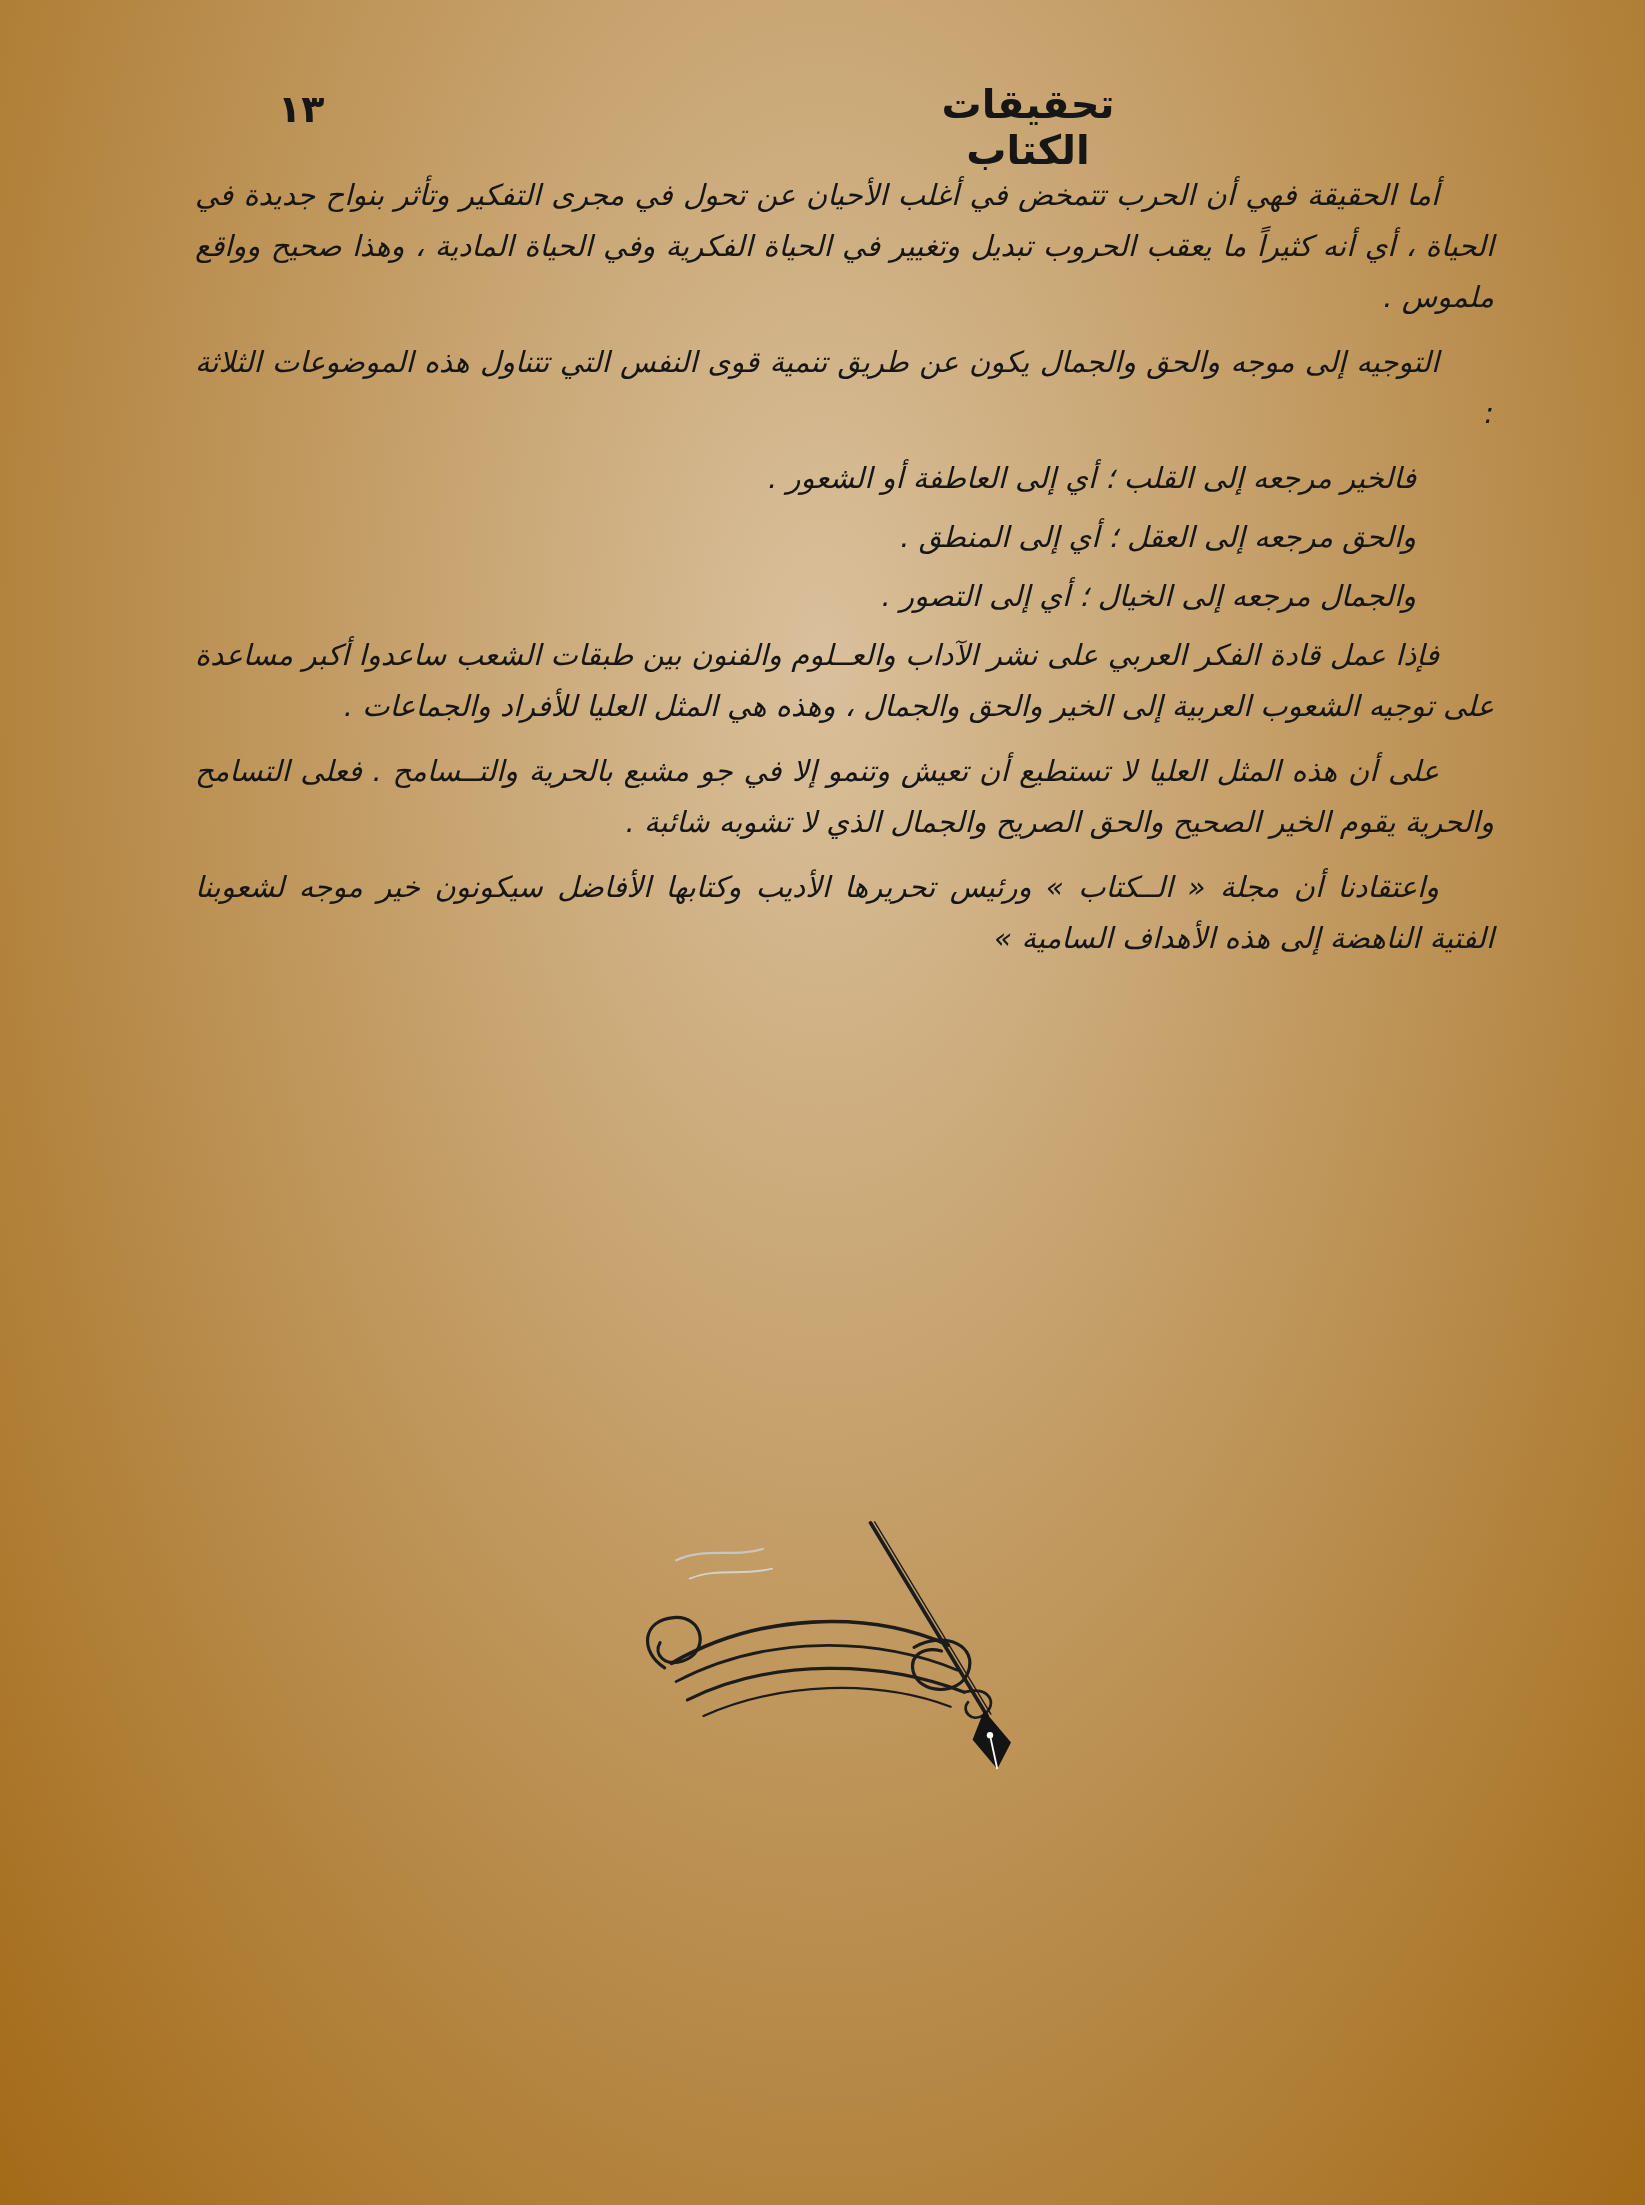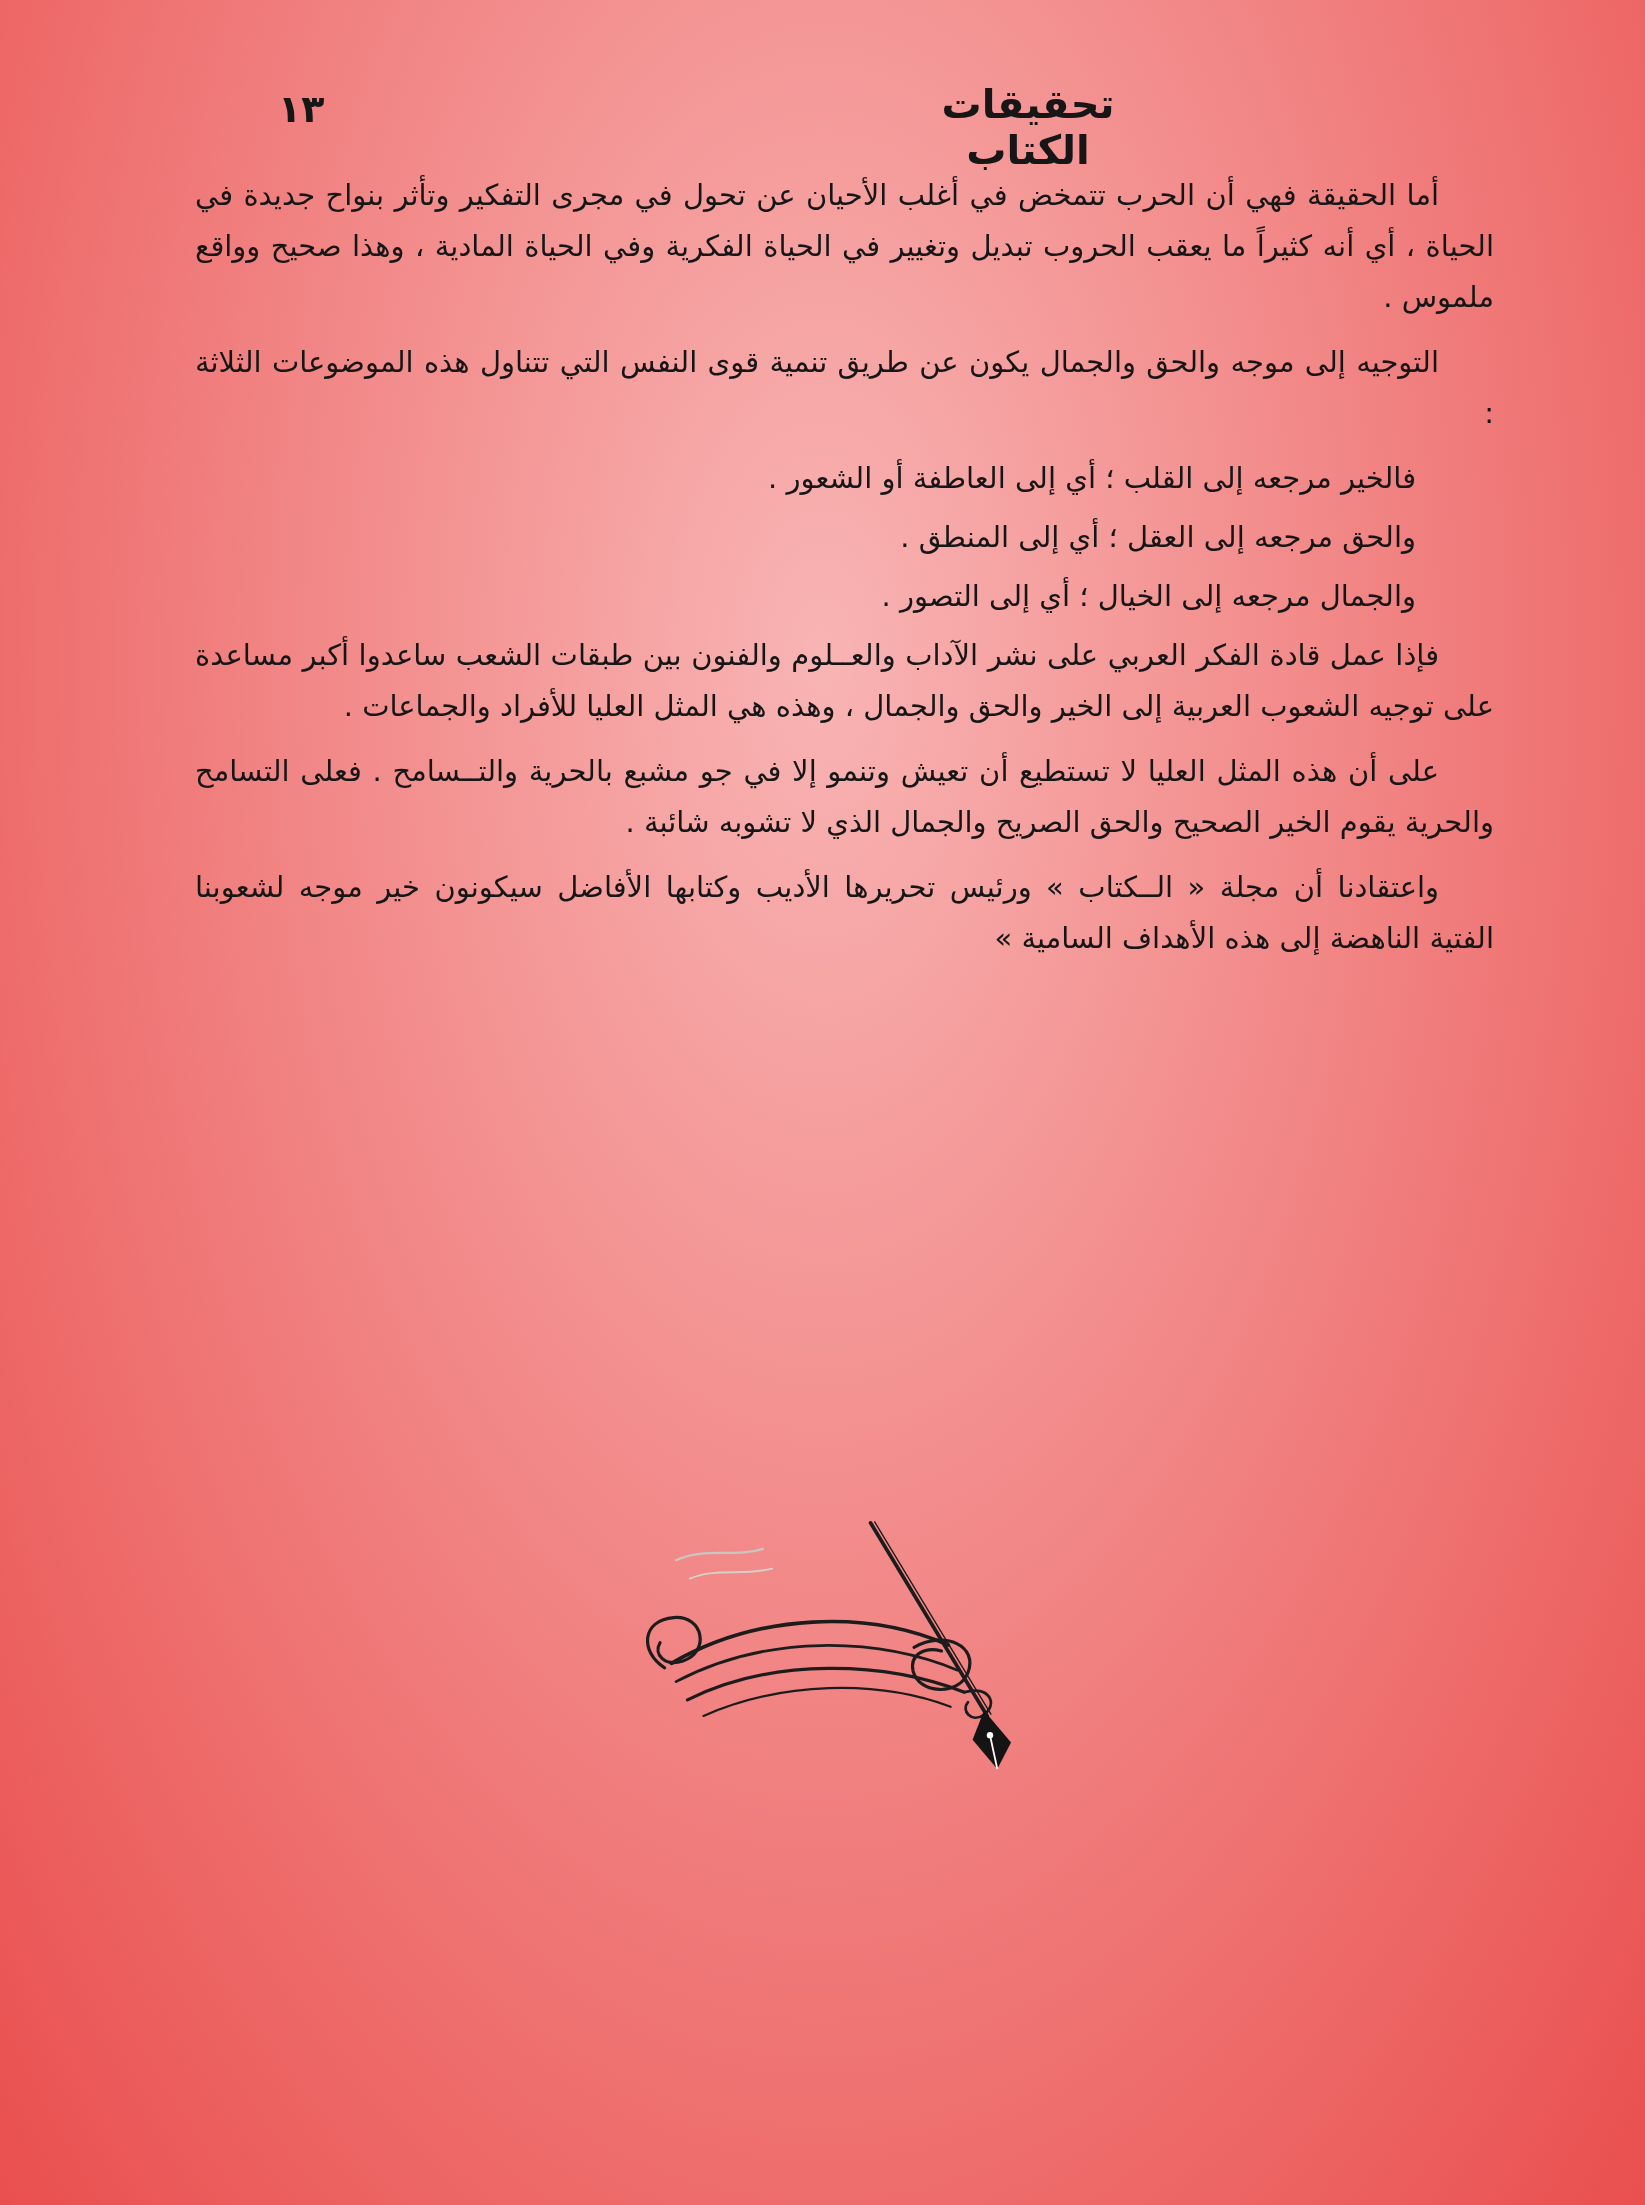--- a/index.html
+++ b/index.html
@@ -5,21 +5,21 @@
   html, body {
     margin: 0;
     padding: 0;
     background: #e8e8e6;
   }
   .page {
     position: relative;
     width: 1646px;
     height: 2205px;
     margin: 0 auto;
-    background: #ef4444;
+    background: #a16207;
     font-family: "DejaVu Sans", sans-serif;
     color: #161616;
     overflow: hidden;
   }
   
   .page::before {
     content: "";
     position: absolute;
     inset: 0;
     background: radial-gradient(ellipse at 50% 30%, rgba(255,255,255,0.6), rgba(180,175,165,0.10));
@@ -53,20 +53,21 @@
     width: 1299px;
     direction: rtl;
     text-align: justify;
     font-size: 29px;
     line-height: 1.76;
     font-weight: 500;
   }
   .text-block p {
     margin: 0 0 12px 0;
     text-indent: 55px;
+    font-style: italic;
   }
   .text-block p.principle {
     text-indent: 0;
     padding-right: 78px;
     text-align: right;
     margin: 0 0 8.2px 0;
   }
   .text-block p.lead {
     margin-bottom: 13.7px;
   }

